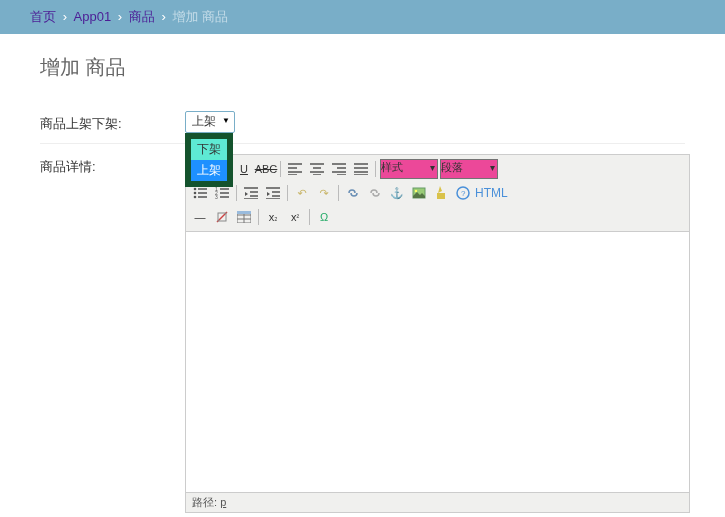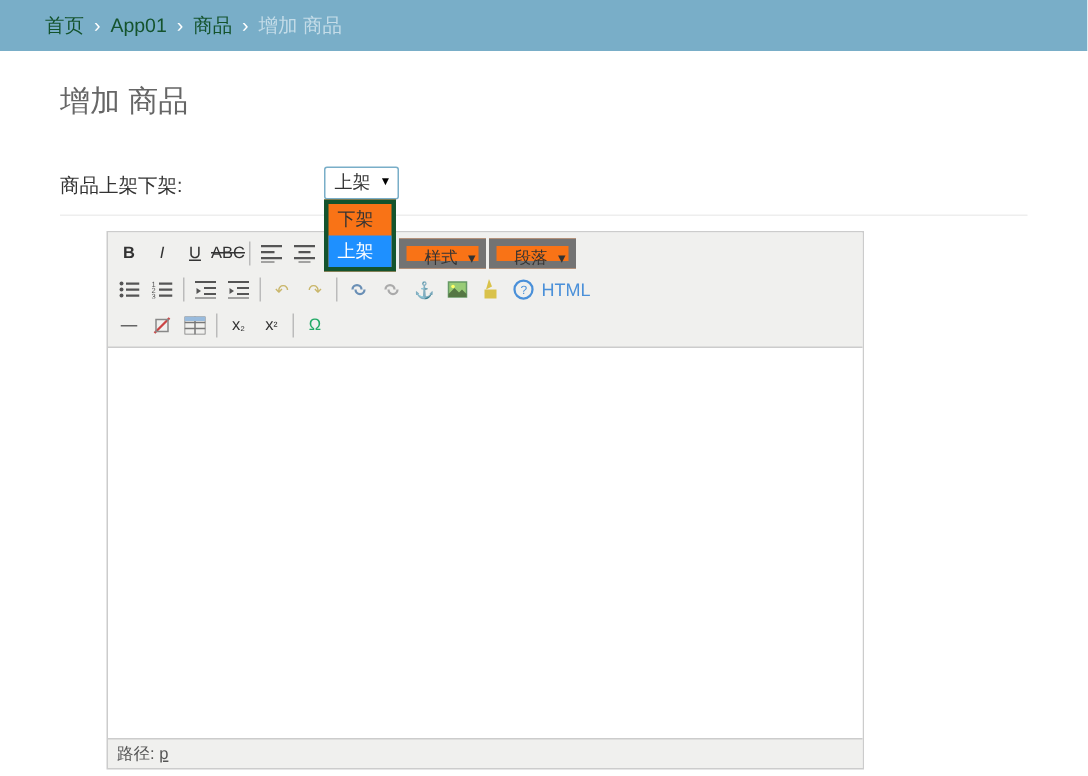--- a/index.html
+++ b/index.html
@@ -4,41 +4,41 @@
 <style>
 * { box-sizing: border-box; margin: 0; padding: 0; }
 body { font-family: "Helvetica Neue", Arial, sans-serif; background: #fff; font-size: 14px; color: #333; }
 
 .breadcrumb {
   background: #79aec8;
   color: #fff;
   padding: 8px 30px;
   font-size: 13px;
 }
-.breadcrumb a, .breadcrumb span { color: #14532d; }
+.breadcrumb a, .breadcrumb span { color: #4c1d95; }
 .breadcrumb .current { color: #c4dce8; }
 .breadcrumb .sep { color: #fff; margin: 0 3px; }
 
 .content { padding: 20px 40px; }
 h1.title { font-size: 20px; font-weight: 400; color: #666; margin-bottom: 20px; }
 
 .form-row {
   display: flex;
   padding: 10px 0;
   border-bottom: 1px solid #eee;
   align-items: flex-end;
 }
 .form-row .label {
   width: 145px;
   color: #333;
   font-size: 13px;
   padding-top: 4px;
   flex-shrink: 0;
 }
-.form-row .field { flex: 1; position: relative; margin-left: 31px; }
+.form-row .field { flex: 1; position: relative; }
 
 .select-box {
   border: 1px solid #79aec8;
   background: #fff;
   font-size: 12px;
   height: 22px;
   padding: 1px 18px 1px 6px;
   position: relative;
   display: inline-block;
   min-width: 50px;
@@ -49,22 +49,22 @@
   font-size: 8px;
   position: absolute;
   right: 4px;
   top: 4px;
   color: #000;
 }
 .dropdown {
   position: absolute;
   left: 0;
   top: 22px;
-  border: 3px solid #14532d;
-  background: #f97316;
+  border: 6px solid #14532d;
+  background: #5eead4;
   font-size: 12px;
   min-width: 48px;
   z-index: 10;
 }
 .dropdown .opt {
   padding: 2px 6px;
   cursor: default;
 }
 .dropdown .opt.selected {
   background: #1e90ff;
@@ -101,23 +101,23 @@
 }
 .tb-sep {
   width: 1px;
   height: 16px;
   background: #bbb;
   margin: 0 2px;
 }
 .tb-select {
   height: 20px;
   font-size: 11px;
-  border: 5px solid #737373;
-  background: #f97316;
-  padding: 0 14px 0 12px;
+  border: 1px solid #737373;
+  background: #ec4899;
+  padding: 0 14px 0 0;
   position: relative;
   display: inline-block;
   min-width: 58px;
 }
 .tb-select::after {
   content: "▾";
   position: absolute;
   right: 2px;
   top: 2px;
   font-size: 10px;
@@ -158,20 +158,21 @@
         <span>上架</span>
       </div>
       <div class="dropdown">
         <div class="opt">下架</div>
         <div class="opt selected">上架</div>
       </div>
     </div>
   </div>
 
   <div class="form-row" style="align-items:flex-start; border-bottom:1px solid #eee;">
+    <div class="label">商品详情:</div>
     <div class="field">
       <div class="editor">
         <div class="toolbar">
 
           <div class="toolbar-row">
             <span class="tb-btn" style="font-weight:bold;">B</span>
             <span class="tb-btn" style="font-style:italic;">I</span>
             <span class="tb-btn" style="text-decoration:underline;">U</span>
             <span class="tb-btn" style="text-decoration:line-through;">ABC</span>
             <span class="tb-sep"></span>

